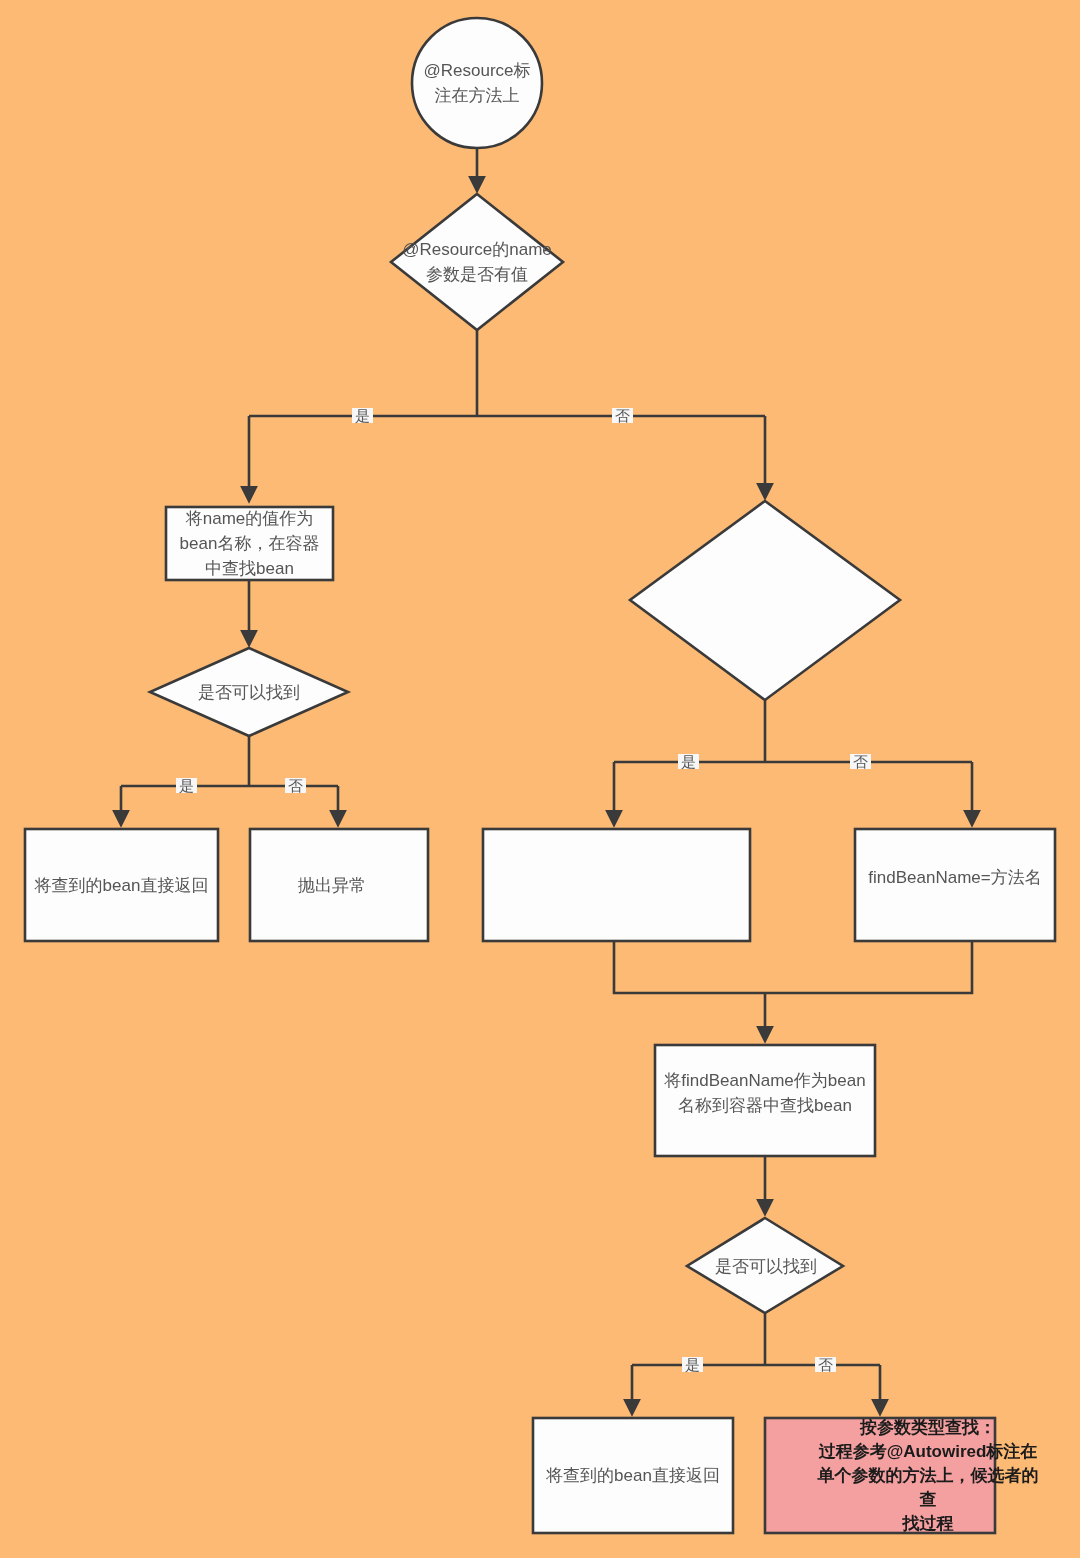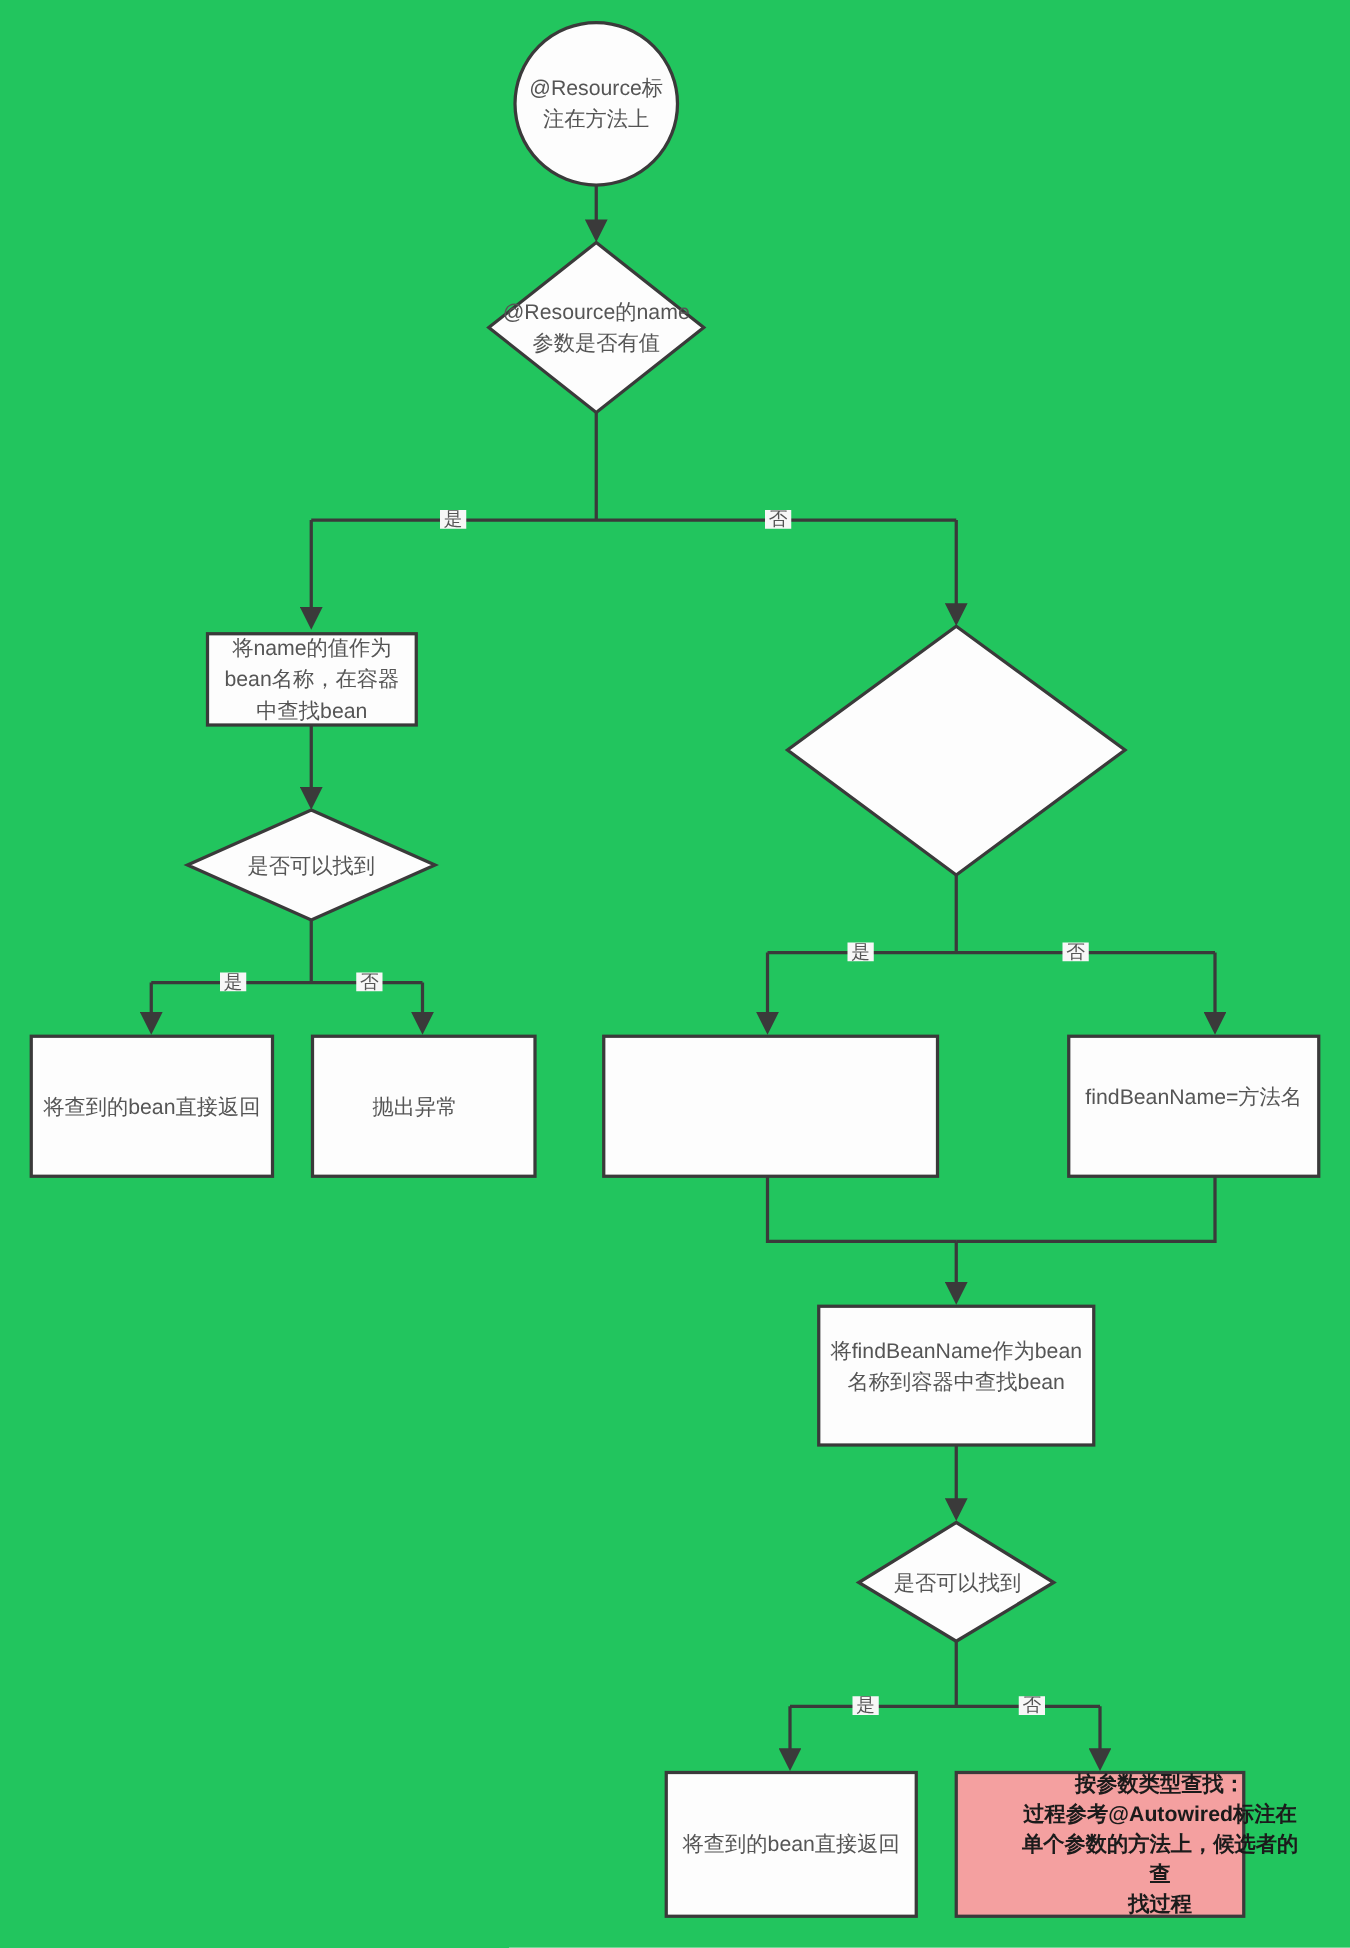--- a/index.html
+++ b/index.html
@@ -10,21 +10,21 @@
   body {
     width: 1080px;
     height: 1558px;
     font-family: "Liberation Sans", "DejaVu Sans", sans-serif;
     overflow: hidden;
   }
   #canvas {
     position: relative;
     width: 1080px;
     height: 1558px;
-    background: #22c55e;
+    background: #fdba74;
   }
   svg.flow {
     position: absolute;
     top: 0;
     left: 0;
     width: 1080px;
     height: 1558px;
     display: block;
   }
   .shape-stroke {

